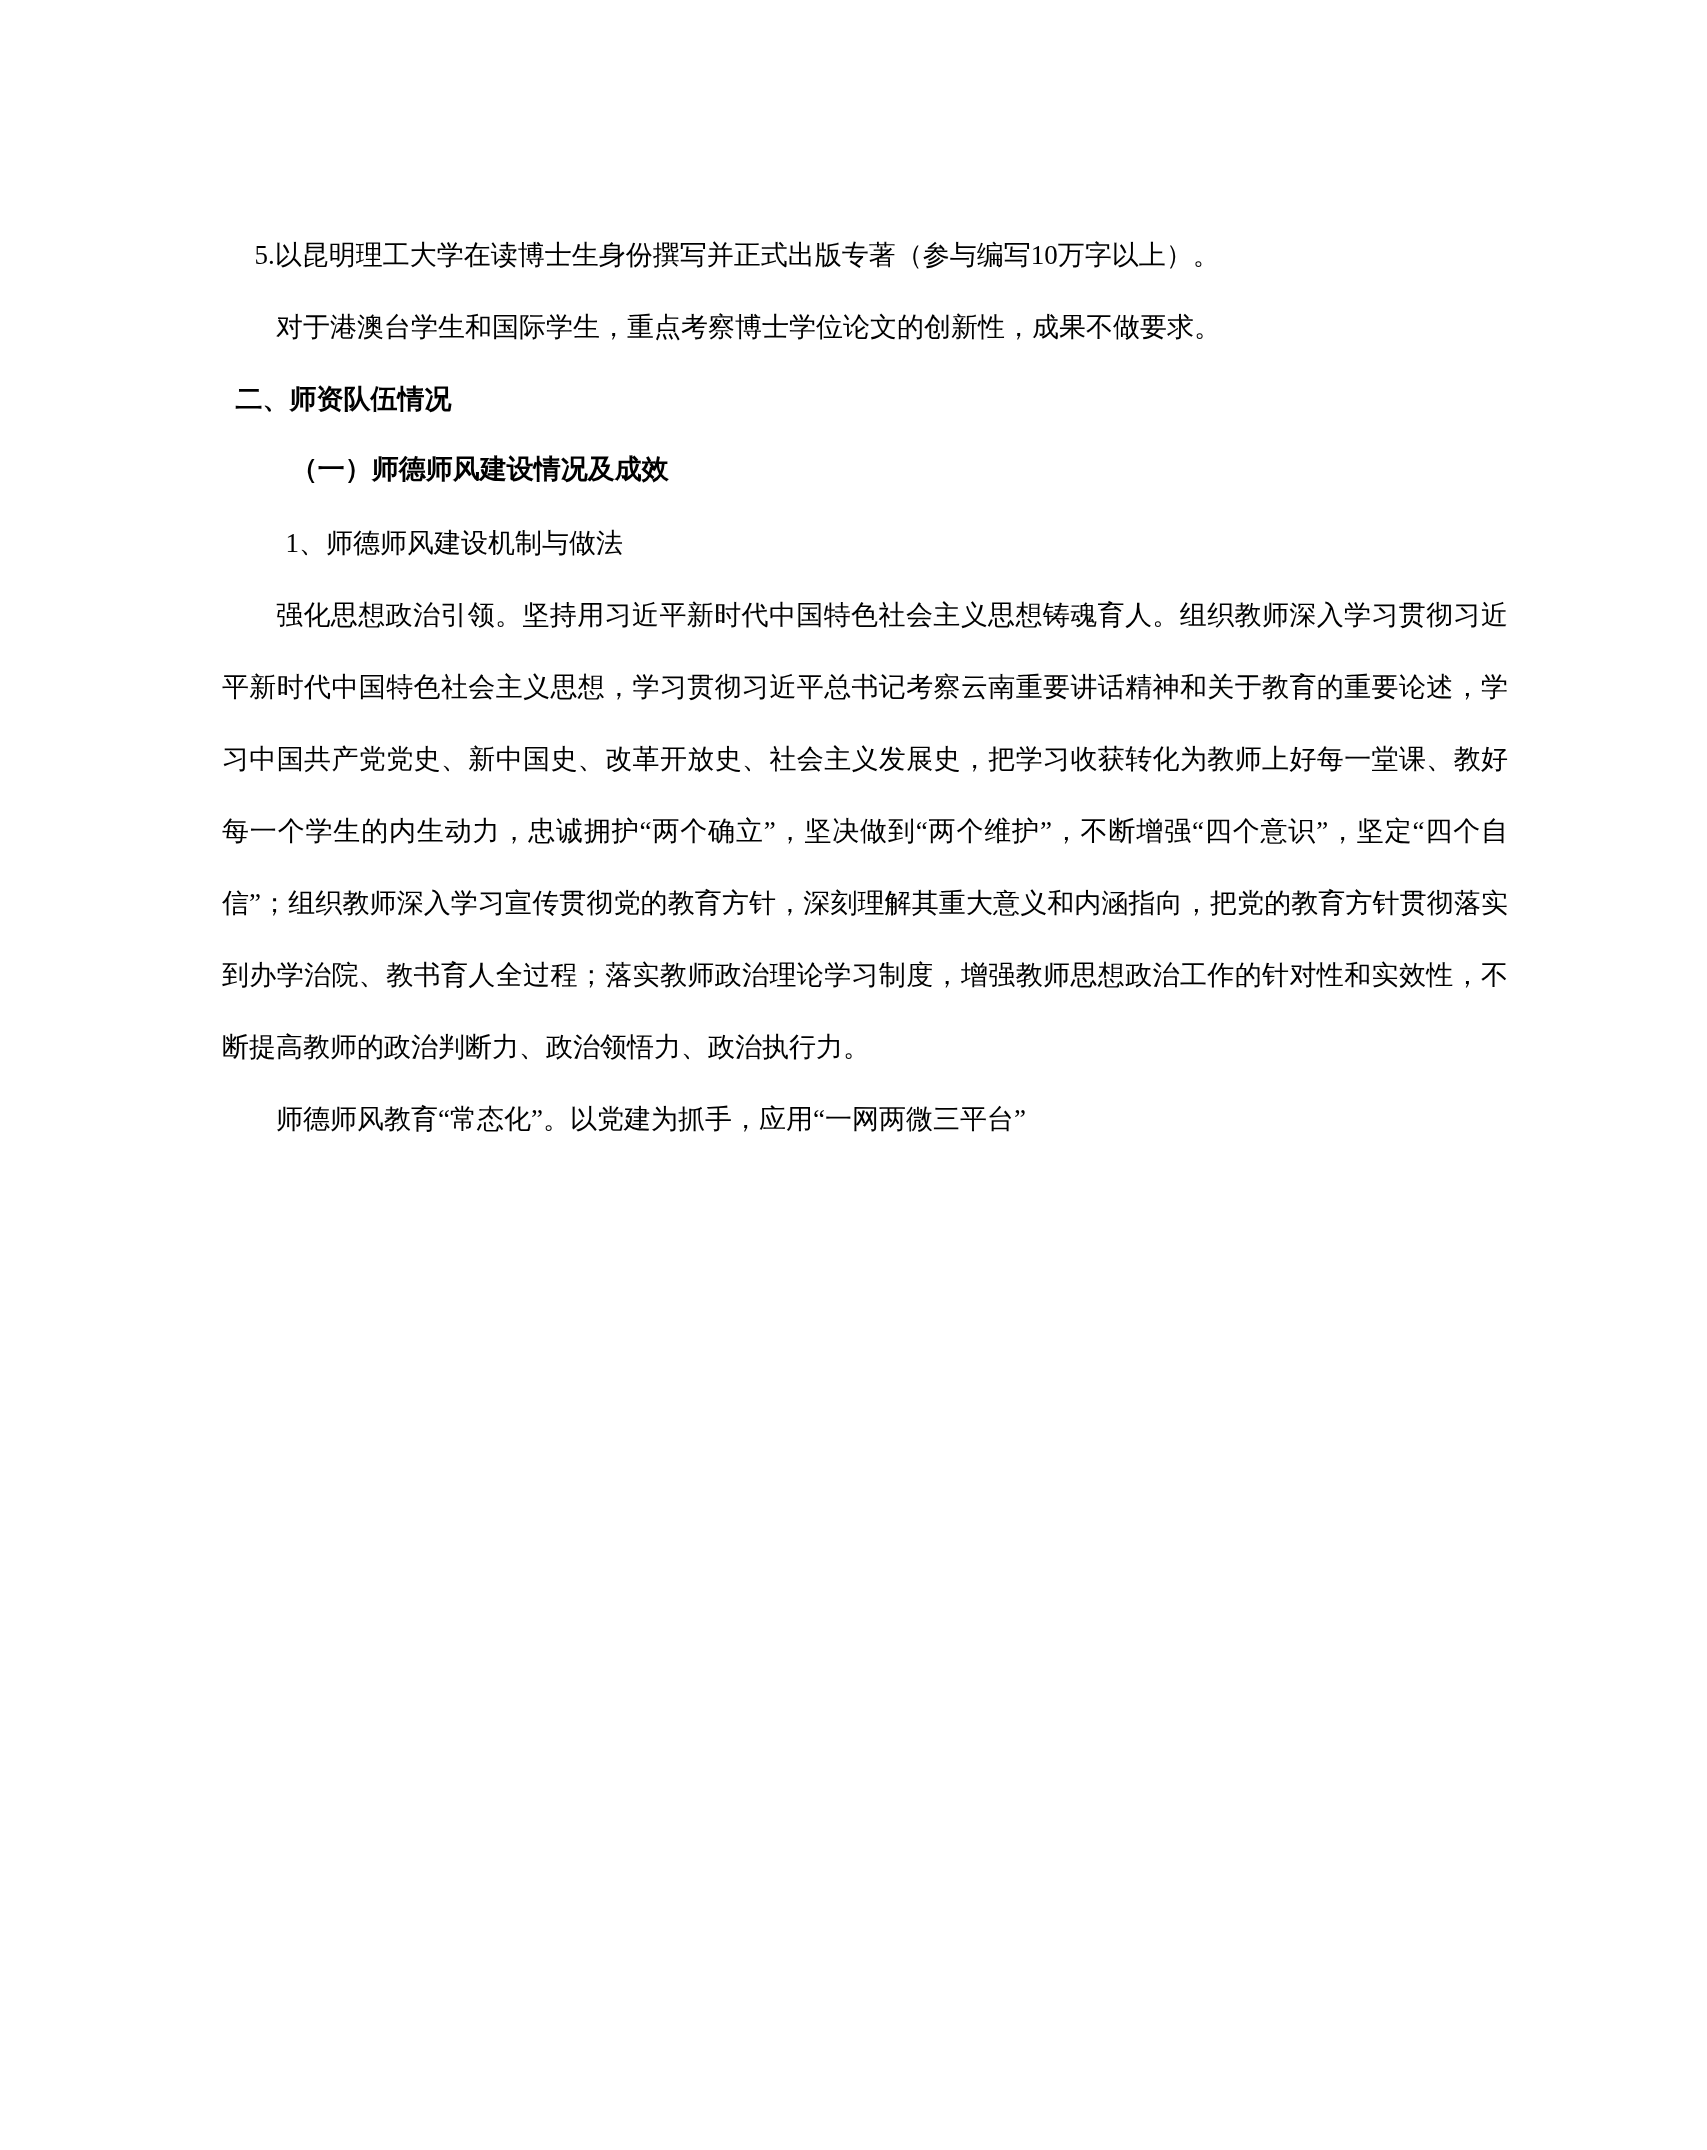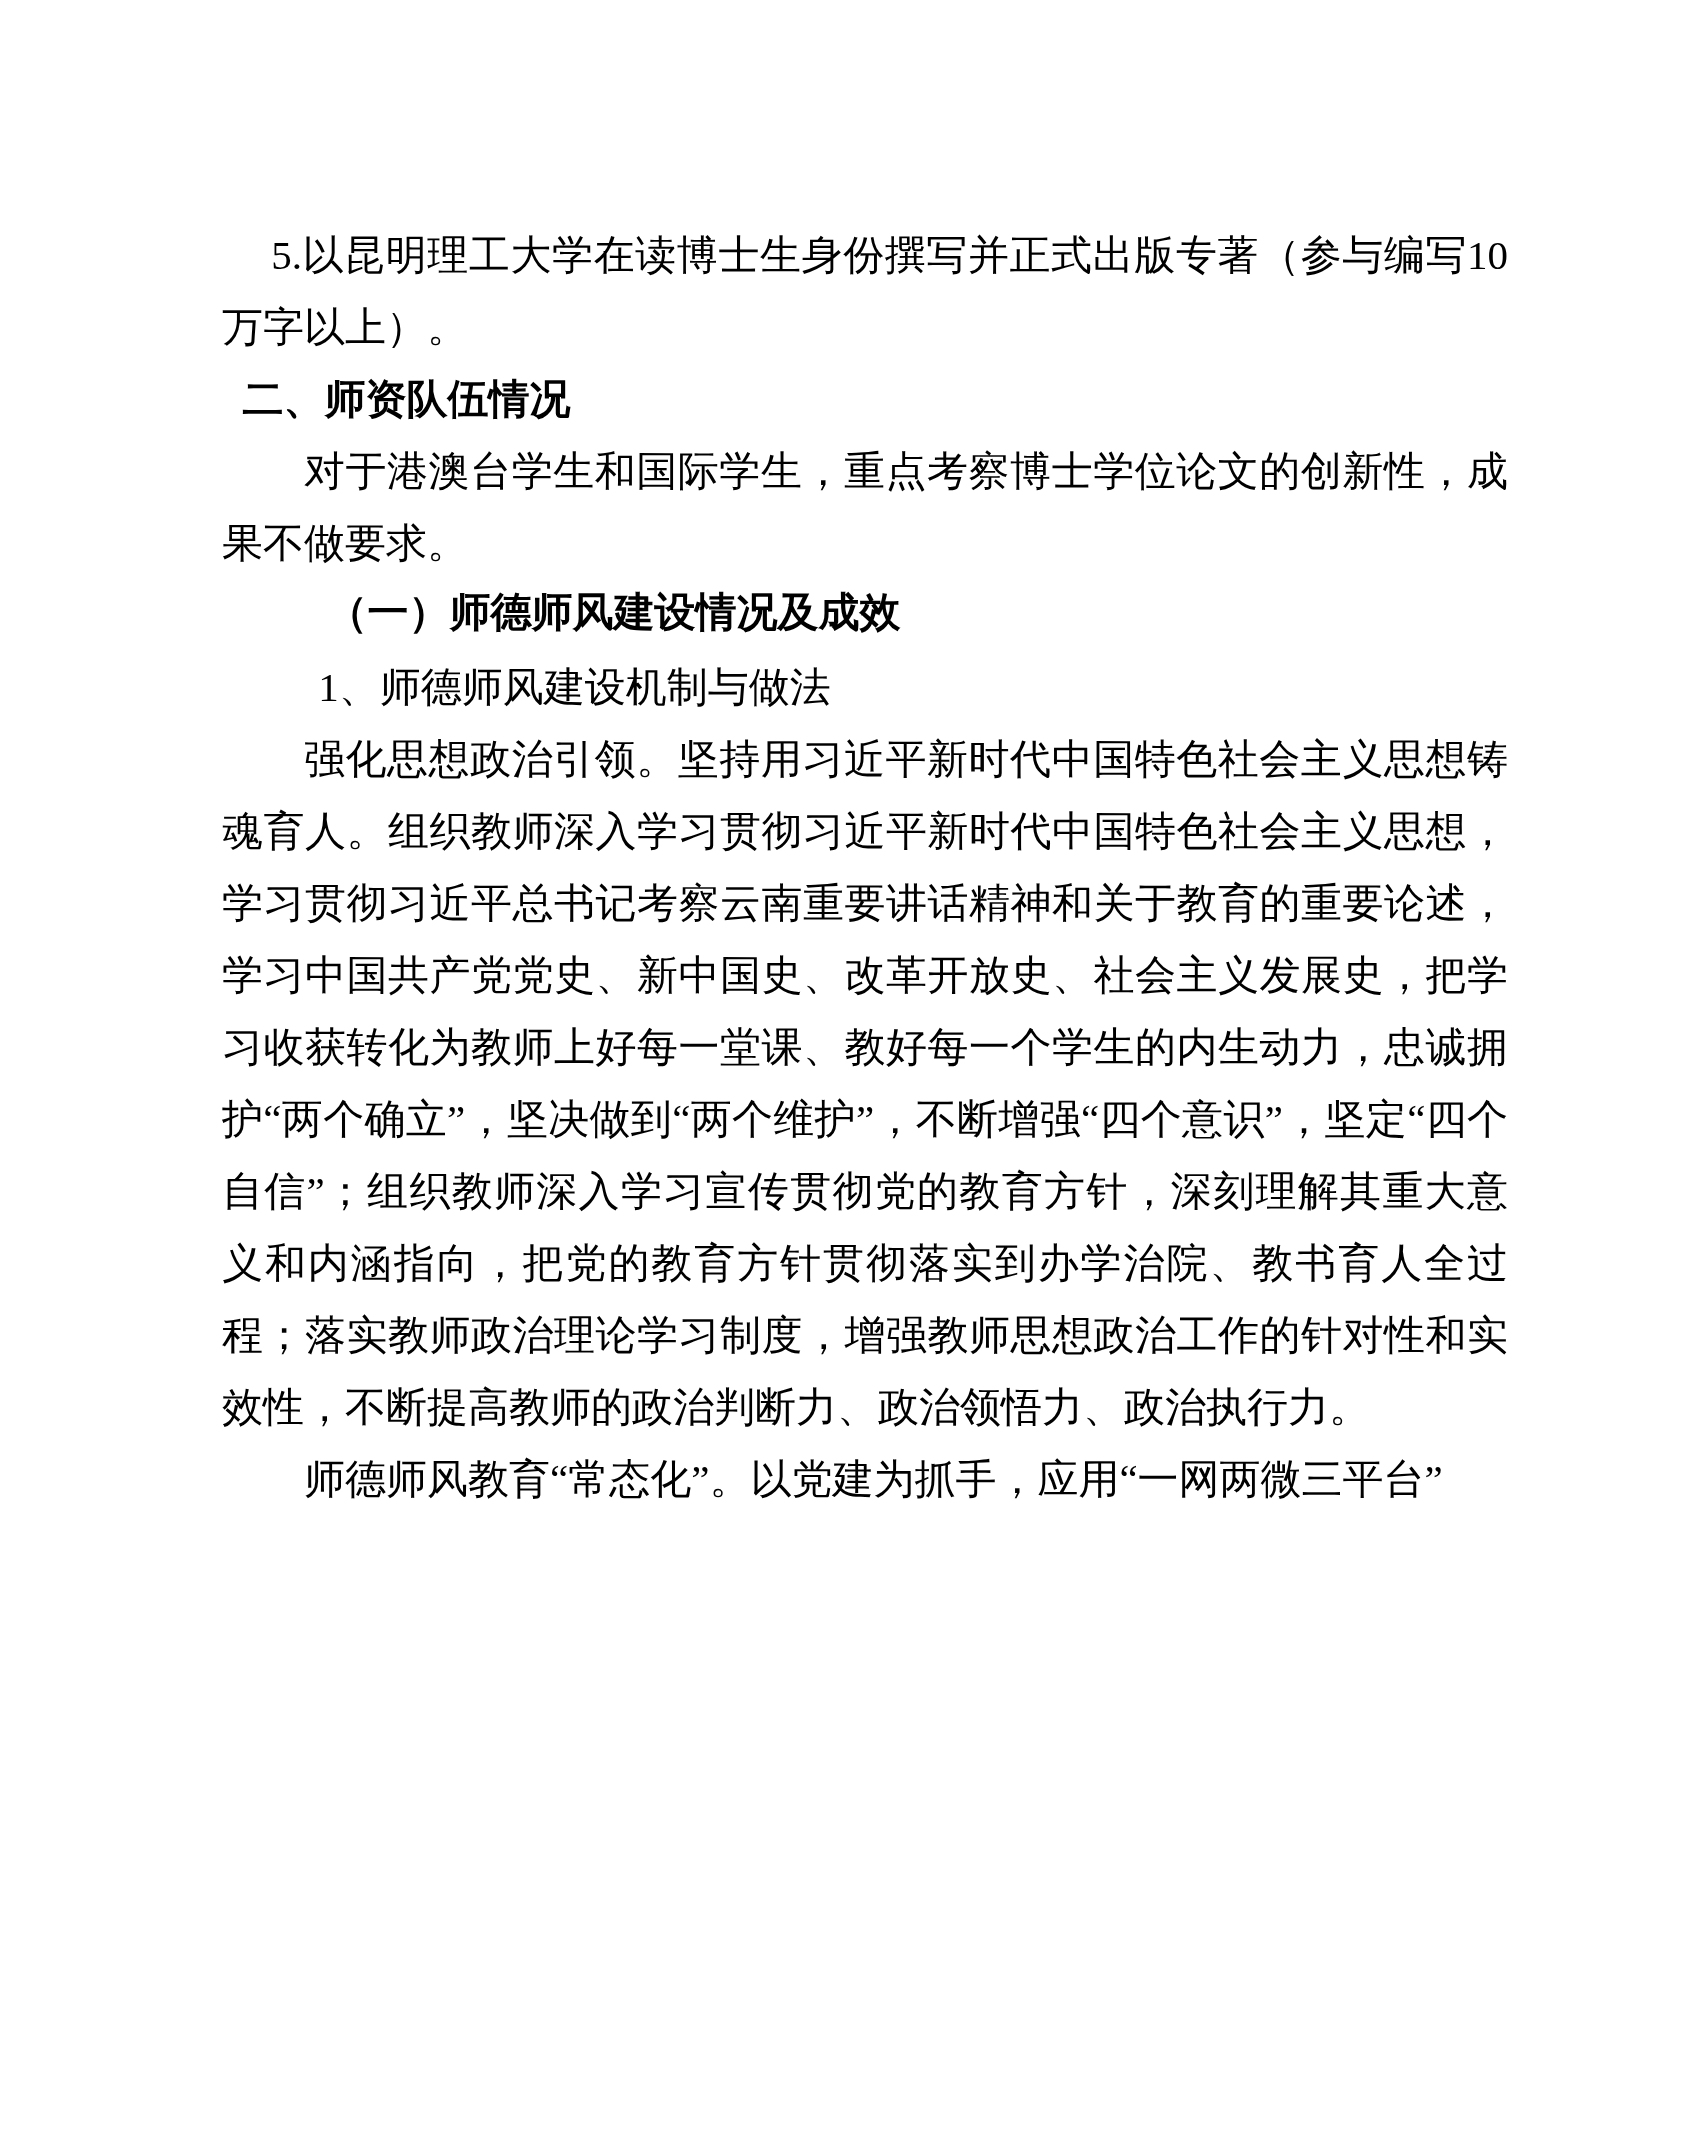--- a/index.html
+++ b/index.html
@@ -25,21 +25,21 @@
   .text-block {
     position: absolute;
     left: 222px;
     top: 219px;
     width: 1286px;
     color: #000000;
   }
   p.para {
     margin: 0;
     padding: 0;
-    font-size: 41px;
+    font-size: 27px;
     line-height: 72px;
     text-align: justify;
     text-align-last: left;
     text-justify: inter-character;
     word-break: break-all;
     color: inherit;
     font-family: "Liberation Serif", "DejaVu Serif", serif;
   }
   p.para.heading-bold {
     font-weight: bold;
@@ -50,22 +50,22 @@
     font-weight: normal;
     text-align: left;
   }
 </style>
 </head>
 <body style="background: rgb(255, 255, 255);">
 
 <div class="sheet">
   <div class="text-block" id="paragraphs" style="color: rgb(0, 0, 0);">
       <p class="para body numbered" style="text-indent: 1.2em;">5.以昆明理工大学在读博士生身份撰写并正式出版专著（参与编写10万字以上）。</p>
+      <p class="para body" style="text-indent: 2em;">对于港澳台学生和国际学生，重点考察博士学位论文的创新性，成果不做要求。</p>
       <p class="para heading-bold" style="text-indent: 0.5em;">二、师资队伍情况</p>
-      <p class="para body" style="text-indent: 2em;">对于港澳台学生和国际学生，重点考察博士学位论文的创新性，成果不做要求。</p>
       <p class="para heading-bold" style="text-indent: 2.55em; font-family: Liberation Mono, monospace;">（一）师德师风建设情况及成效</p>
       <p class="para subheading" style="text-indent: 2.35em;">1、师德师风建设机制与做法</p>
       <p class="para body" style="text-indent: 2em;">强化思想政治引领。坚持用习近平新时代中国特色社会主义思想铸魂育人。组织教师深入学习贯彻习近平新时代中国特色社会主义思想，学习贯彻习近平总书记考察云南重要讲话精神和关于教育的重要论述，学习中国共产党党史、新中国史、改革开放史、社会主义发展史，把学习收获转化为教师上好每一堂课、教好每一个学生的内生动力，忠诚拥护“两个确立”，坚决做到“两个维护”，不断增强“四个意识”，坚定“四个自信”；组织教师深入学习宣传贯彻党的教育方针，深刻理解其重大意义和内涵指向，把党的教育方针贯彻落实到办学治院、教书育人全过程；落实教师政治理论学习制度，增强教师思想政治工作的针对性和实效性，不断提高教师的政治判断力、政治领悟力、政治执行力。</p>
       <p class="para body" style="text-indent: 2em;">师德师风教育“常态化”。以党建为抓手，应用“一网两微三平台”</p>
     </div>
 
 </div>
 
 
 </body></html>

